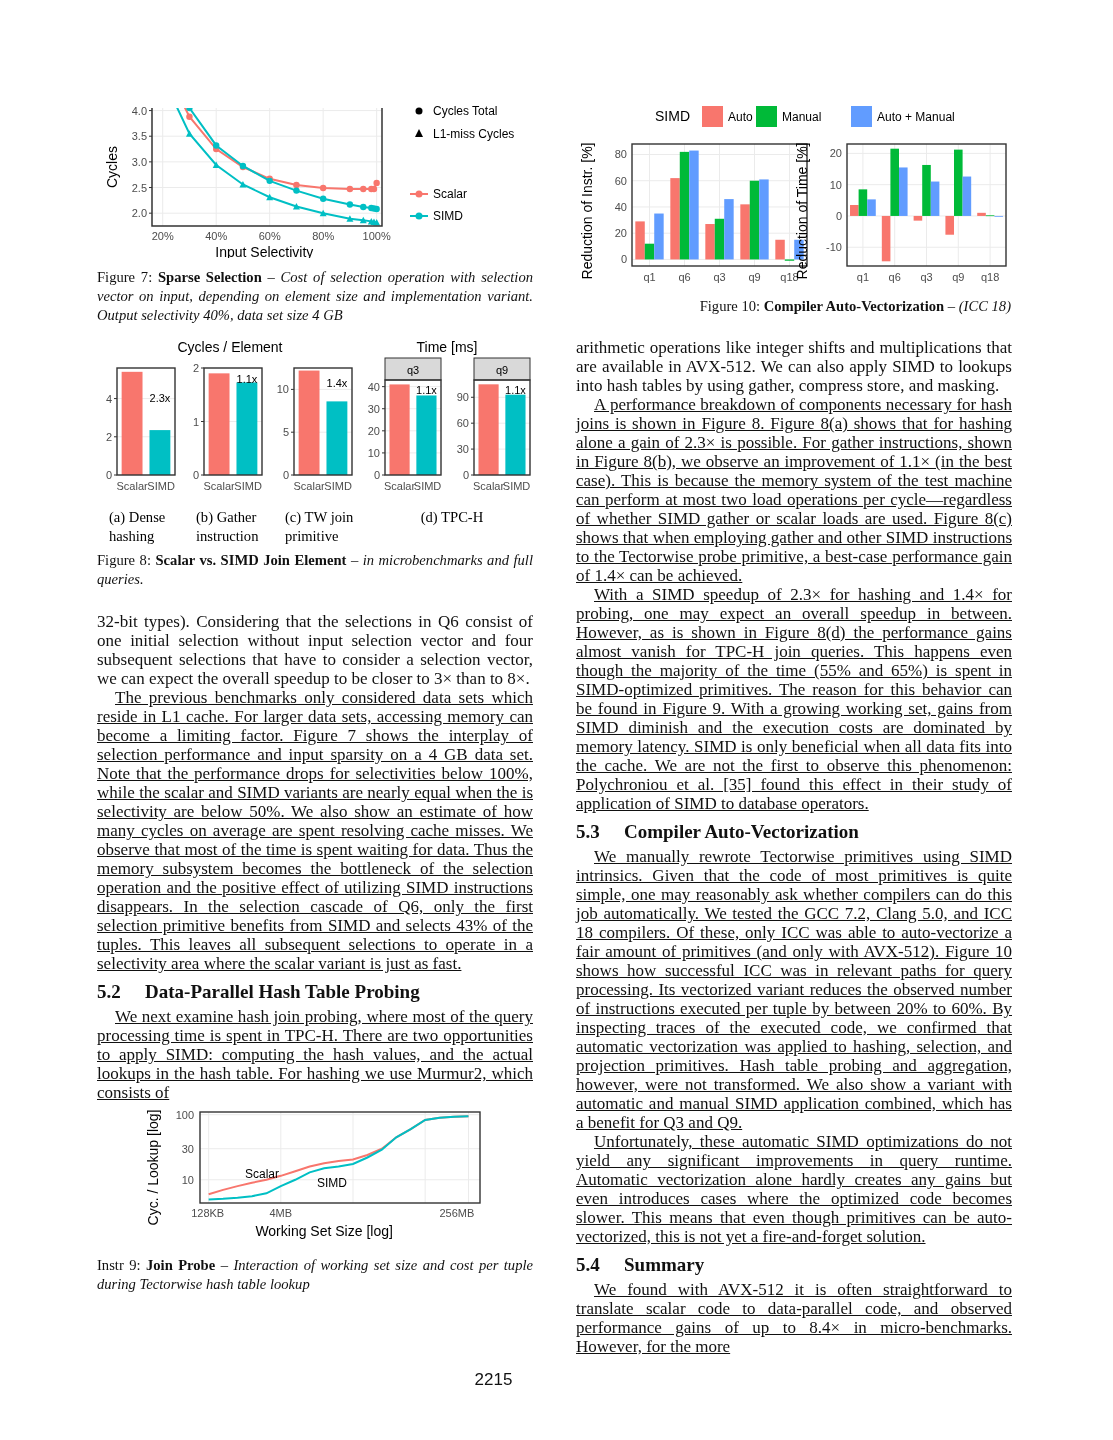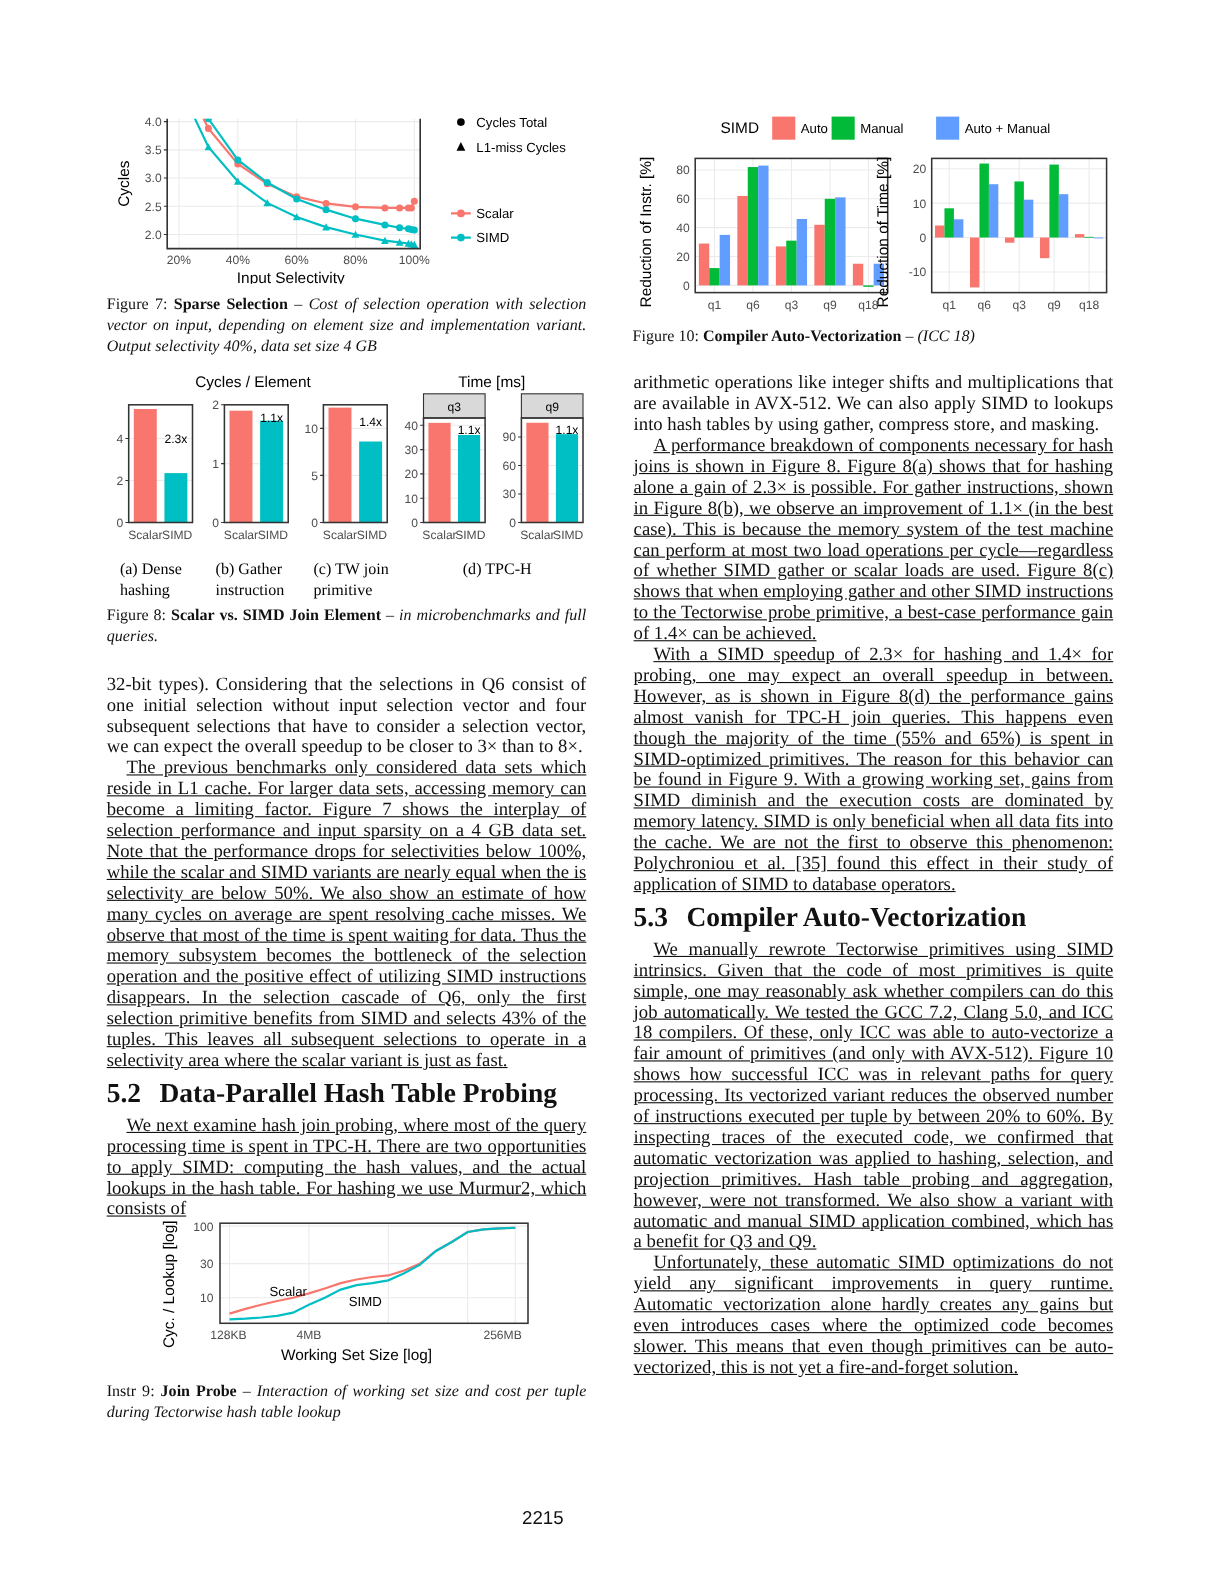--- a/index.html
+++ b/index.html
@@ -1,20 +1,20 @@
 <!DOCTYPE html>
 <html><head>
 <meta charset="utf-8">
 <style>
   html,body{margin:0;padding:0;background:#fff;}
   body{width:1113px;height:1440px;position:relative;font-family:"Liberation Serif",serif;color:#111;overflow:hidden;}
   .col{position:absolute;width:436px;}
   .p{font-size:17px;line-height:19px;text-align:justify;margin:0;}
   .p.ind{text-indent:18px;text-decoration:underline;}
-  .h{font-weight:bold;font-size:25px;margin:0;}
+  .h{font-weight:bold;font-size:19px;margin:0;}
   .h span{display:inline-block;width:48px;}
   .cap{font-size:14.6px;line-height:19px;text-align:justify;margin:0;}
   .cap b{font-weight:bold;} .cap i{font-style:italic;}
   svg text{font-family:"Liberation Sans",sans-serif;}
   .pagenum{position:absolute;left:0;width:987px;top:1370px;text-align:center;font-family:"Liberation Sans",sans-serif;font-size:17px;}
 </style>
 </head>
 <body>
 
 <svg id="fig7" style="position:absolute;left:97px;top:98px" width="440" height="160">
@@ -318,25 +318,27 @@
     <line x1="415.1" x2="415.1" y1="44" y2="166" stroke="#ebebeb"></line>
     <rect x="402.221" y="112.82051282051282" width="8.586" height="3.1282051282051384" fill="#F8766D"></rect>
     <rect x="410.807" y="115.32307692307693" width="8.586" height="0.8" fill="#00BA38"></rect>
     <rect x="419.39300000000003" y="115.94871794871796" width="8.586" height="0.8" fill="#619CFF"></rect>
     <text x="415.1" y="181" text-anchor="middle" font-size="11" fill="#4d4d4d">q18</text>
     <rect x="272" y="44" width="159" height="122" fill="none" stroke="#333" stroke-width="1.4"></rect>
     <text x="232" y="111" text-anchor="middle" font-size="14" transform="rotate(-90 232 111)">Reduction of Time [%]</text>
   </svg>
 
 <div class="col" style="left:575px;top:297px;text-align:center">
-  <p class="cap" style="text-align:left"><span>Figure 10:</span> <b>Compiler Auto-Vectorization</b><span> – </span><i>(ICC 18)</i></p>
+  <p class="cap" style="text-align:right"><span>Figure 10:</span> <b>Compiler Auto-Vectorization</b><span> – </span><i>(ICC 18)</i></p>
 </div>
 
 <div class="col" style="left:576px;top:338px">
   <p class="p">arithmetic operations like integer shifts and multiplications that are available in AVX-512. We can also apply SIMD to lookups into hash tables by using gather, compress store, and masking.</p>
   <p class="p ind">A performance breakdown of components necessary for hash joins is shown in Figure 8. Figure 8(a) shows that for hashing alone a gain of 2.3× is possible. For gather instructions, shown in Figure 8(b), we observe an improvement of 1.1× (in the best case). This is because the memory system of the test machine can perform at most two load operations per cycle—regardless of whether SIMD gather or scalar loads are used. Figure 8(c) shows that when employing gather and other SIMD instructions to the Tectorwise probe primitive, a best-case performance gain of 1.4× can be achieved.</p>
   <p class="p ind">With a SIMD speedup of 2.3× for hashing and 1.4× for probing, one may expect an overall speedup in between. However, as is shown in Figure 8(d) the performance gains almost vanish for TPC-H join queries. This happens even though the majority of the time (55% and 65%) is spent in SIMD-optimized primitives. The reason for this behavior can be found in Figure 9. With a growing working set, gains from SIMD diminish and the execution costs are dominated by memory latency. SIMD is only beneficial when all data fits into the cache. We are not the first to observe this phenomenon: Polychroniou et al. [35] found this effect in their study of application of SIMD to database operators.</p>
   <h2 class="h" style="margin-top:8px;margin-bottom:4px"><span>5.3</span><span style="width:auto">Compiler Auto-Vectorization</span></h2>
   <p class="p ind">We manually rewrote Tectorwise primitives using SIMD intrinsics. Given that the code of most primitives is quite simple, one may reasonably ask whether compilers can do this job automatically. We tested the GCC 7.2, Clang 5.0, and ICC 18 compilers. Of these, only ICC was able to auto-vectorize a fair amount of primitives (and only with AVX-512). Figure 10 shows how successful ICC was in relevant paths for query processing. Its vectorized variant reduces the observed number of instructions executed per tuple by between 20% to 60%. By inspecting traces of the executed code, we confirmed that automatic vectorization was applied to hashing, selection, and projection primitives. Hash table probing and aggregation, however, were not transformed. We also show a variant with automatic and manual SIMD application combined, which has a benefit for Q3 and Q9.</p>
   <p class="p ind">Unfortunately, these automatic SIMD optimizations do not yield any significant improvements in query runtime. Automatic vectorization alone hardly creates any gains but even introduces cases where the optimized code becomes slower. This means that even though primitives can be auto-vectorized, this is not yet a fire-and-forget solution.</p>
+  <h2 class="h" style="margin-top:8px;margin-bottom:4px"><span>5.4</span><span style="width:auto">Summary</span></h2>
+  <p class="p ind">We found with AVX-512 it is often straightforward to translate scalar code to data-parallel code, and observed performance gains of up to 8.4× in micro-benchmarks. However, for the more</p>
 </div>
 
 <div class="pagenum">2215</div>
 
 </body></html>

